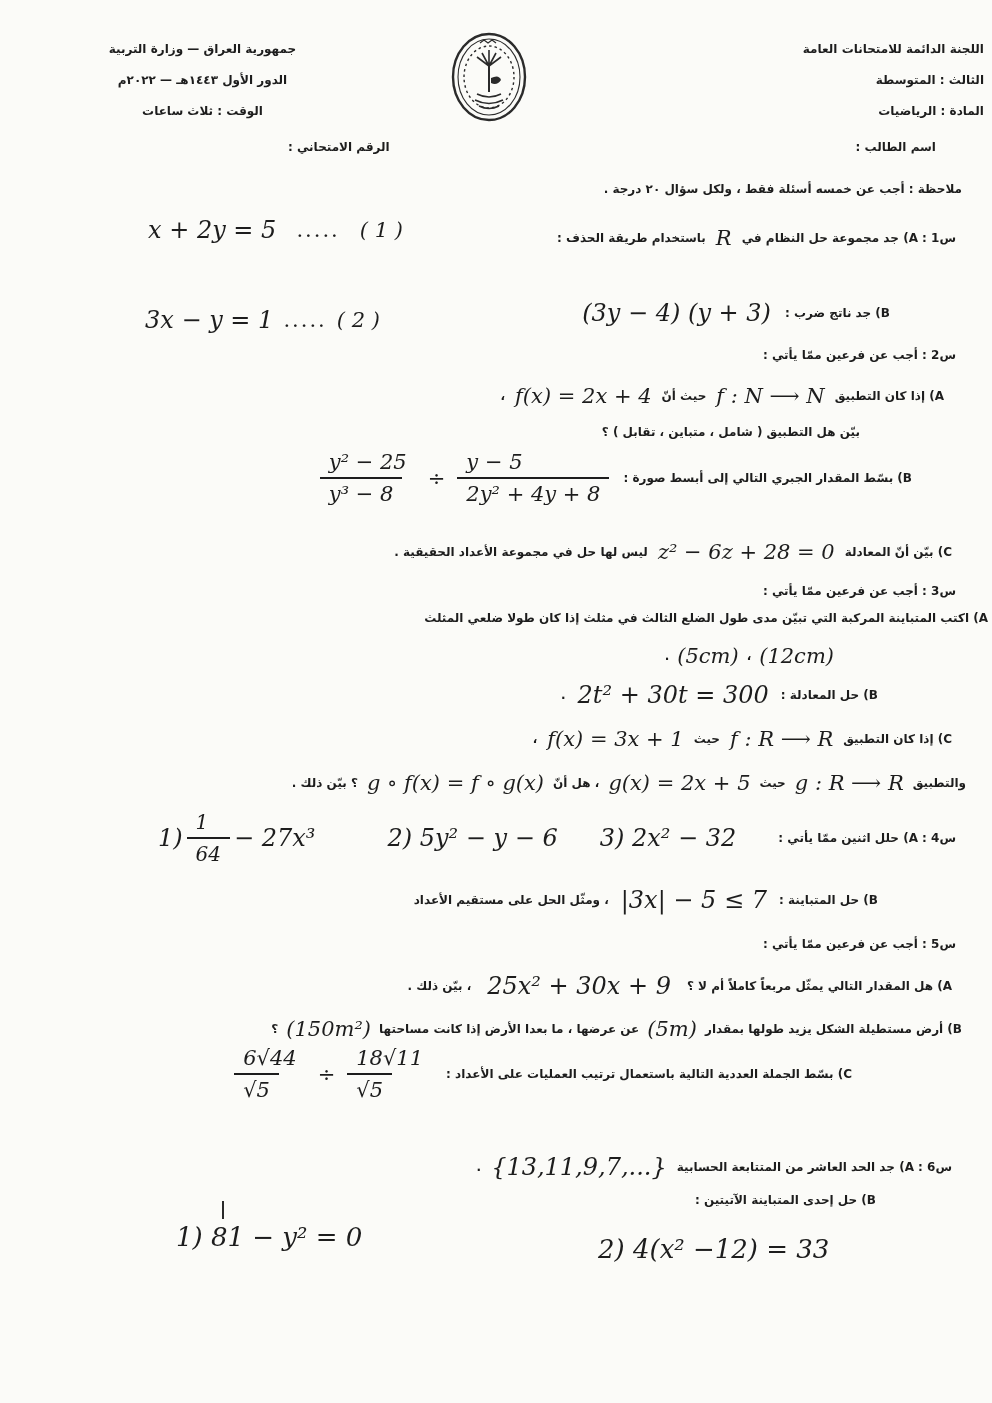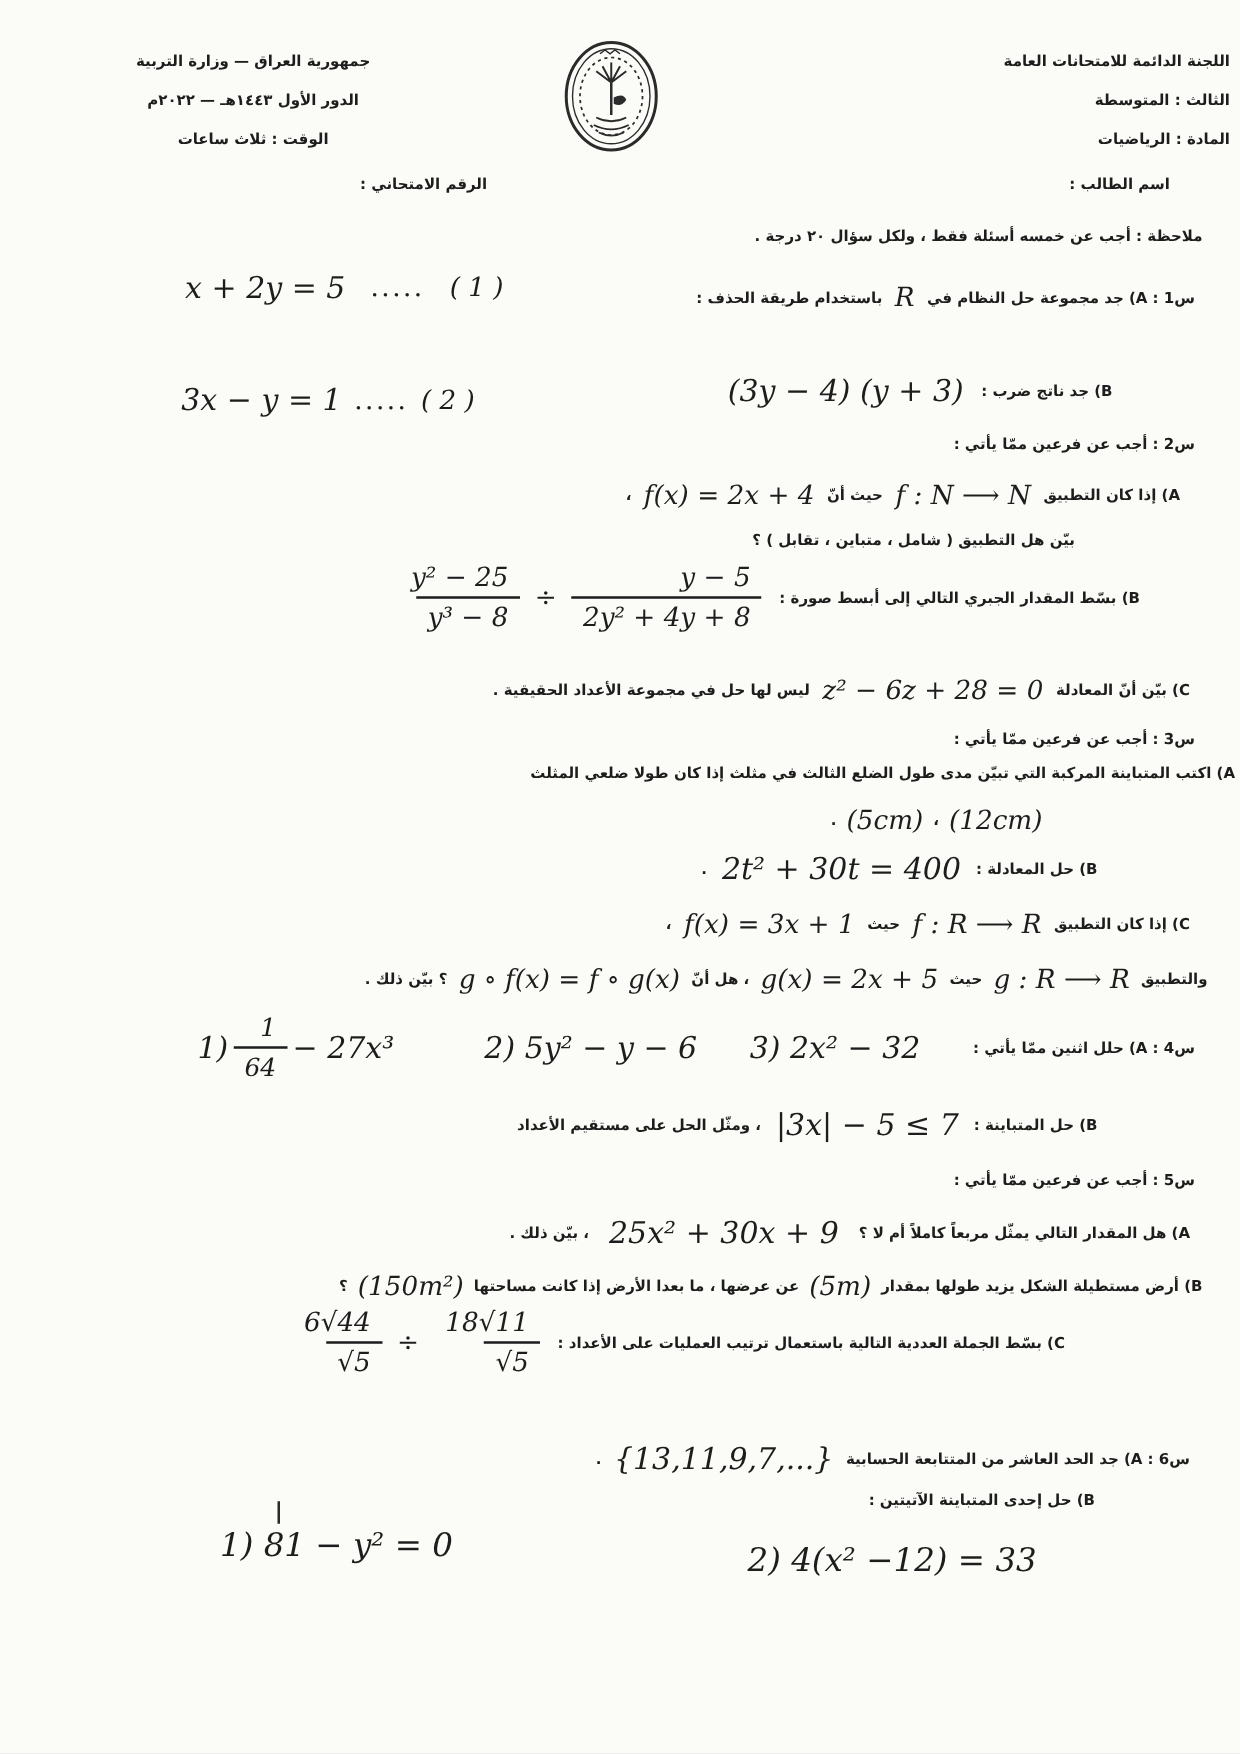--- a/index.html
+++ b/index.html
@@ -21,21 +21,21 @@
   .math-lg { font-size:24px;text-align:center; }
   .line {
     position:absolute; display:flex; direction:rtl;
     align-items:center; gap:10px;
   }
   .line.ltr { direction:ltr; }
   .hblock { position:absolute; line-height:31px; }
   .hblock.right { text-align:right; }
   .hblock.center { text-align:center; }
   .mathgroup { display:inline-flex; direction:ltr; align-items:center; gap:12px; }
-  .frac { display:inline-flex; flex-direction:column; align-items:flex-end; direction:ltr; }
+  .frac { display:inline-flex; flex-direction:column; align-items:flex-start; direction:ltr; }
   .frac .num { padding:0 9px 3px; }
   .frac .den { border-top:2px solid #1d1d1d; padding:3px 9px 0; }
   .seal { position:absolute; left:450px; top:30px; width:78px; height:94px; }
   .artifact { position:absolute; background:#2a2a2a; }
   .dots { letter-spacing:2px; font-style:normal; }
 </style>
 </head>
 <body>
 
 <div class="page">
@@ -136,21 +136,21 @@
     <span class="ar">A) اكتب المتباينة المركبة التي تبيّن مدى طول الضلع الثالث في مثلث إذا كان طولا ضلعي المثلث</span>
   </div>
   <div class="line" style="top:644px; right:158px; gap:8px;">
     <span class="math">(12cm)</span>
     <span class="ar">،</span>
     <span class="math">(5cm)</span>
     <span class="ar">.</span>
   </div>
   <div class="line" style="top:681px; right:114px; gap:12px;">
     <span class="ar">B) حل المعادلة :</span>
-    <span class="math math-lg">2t² + 30t = 400</span>
+    <span class="math math-lg">2t² + 30t = 300</span>
     <span class="ar">.</span>
   </div>
   <div class="line" style="top:727px; right:40px;">
     <span class="ar">C) إذا كان التطبيق</span>
     <span class="math">f : R ⟶ R</span>
     <span class="ar">حيث</span>
     <span class="math">f(x) = 3x + 1</span>
     <span class="ar">،</span>
   </div>
   <div class="line" style="top:771px; right:26px; gap:9px;">

